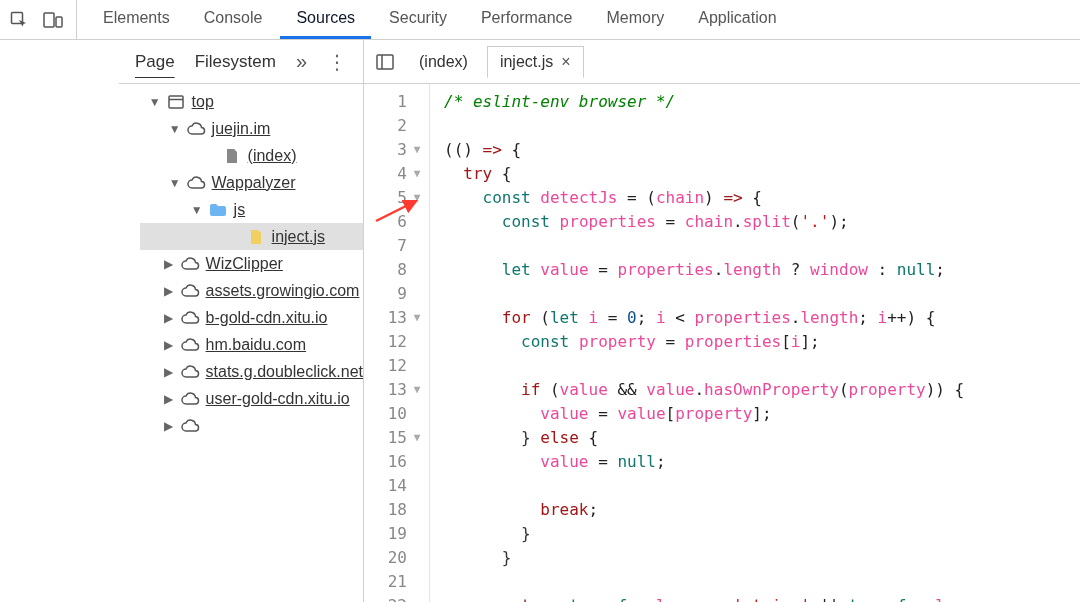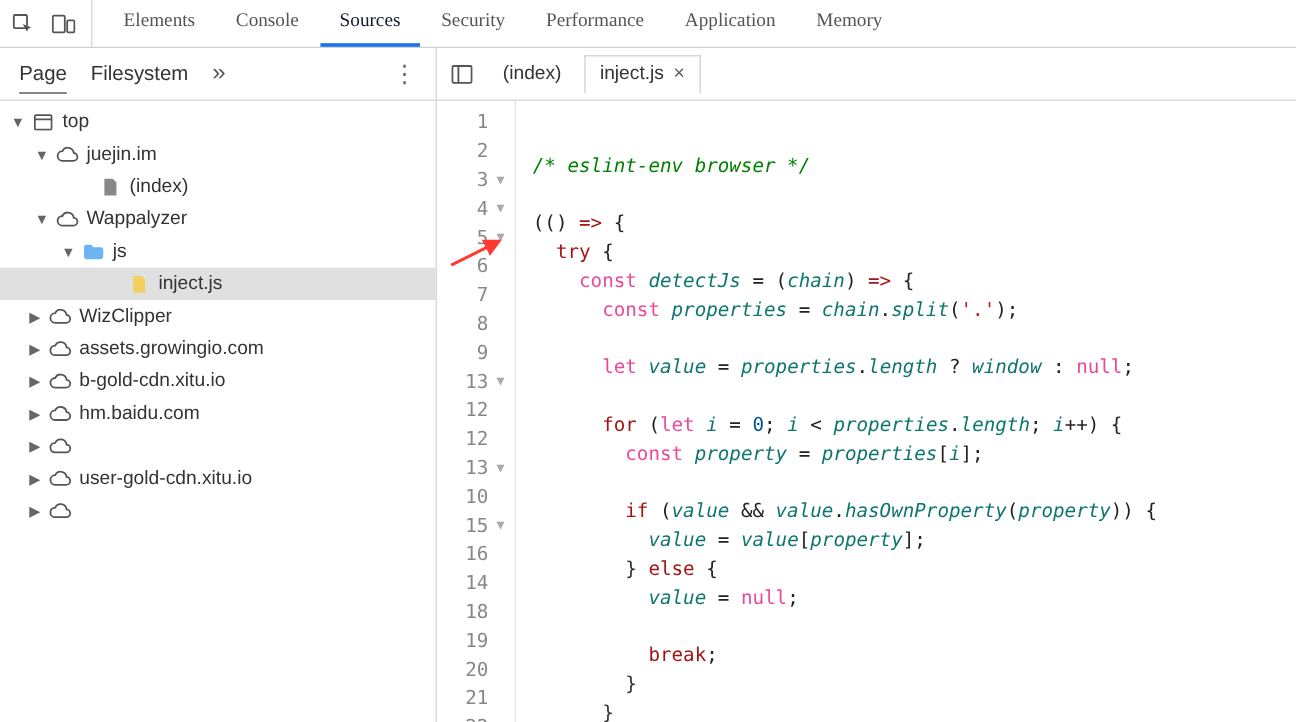--- a/index.html
+++ b/index.html
@@ -1,53 +1,53 @@
 <!DOCTYPE html>
 <html><head>
 <meta charset="utf-8">
 <style>
   * { box-sizing: border-box; margin: 0; padding: 0; }
   html, body { width: 1080px; height: 602px; font-family: "Helvetica Neue", Arial, sans-serif; font-size: 15px; color: #333; background: #fff; overflow: hidden; }
   .toolbar { height: 40px; border-bottom: 1px solid #d0d0d0; display: flex; align-items: center; padding: 0 8px; }
   .toolbar-icons { display: flex; align-items: center; gap: 12px; padding-right: 12px; border-right: 1px solid #d0d0d0; height: 100%; }
   .icon-btn { width: 22px; height: 22px; display: flex; align-items: center; justify-content: center; color: #555; cursor: pointer; }
   .icon-btn svg { stroke: #555; fill: none; }
-  .top-tabs { display: flex; height: 100%; margin-left: 10px; gap: 2px; font-family: Liberation Serif, serif; }
+  .top-tabs { display: flex; height: 100%; margin-left: 10px; gap: 2px; }
   .top-tab { padding: 0 16px; height: 100%; display: flex; align-items: center; color: #555; cursor: pointer; font-size: 16px; border-bottom: 3px solid transparent; }
   .top-tab.active { color: #0f172a; border-bottom-color: #1a73e8; }
   .body { display: flex; height: calc(100% - 40px); }
-  .sidebar { width: 364px; border-right: 1px solid #d0d0d0; display: flex; flex-direction: column; }
+  .sidebar { width: 364px; border-right: 1px solid #d0d0d0; display: flex; flex-direction: column; align-items: flex-end; }
   .sidebar-tabs { height: 44px; border-bottom: 1px solid #d0d0d0; display: flex; align-items: center; padding: 0 6px; }
   .sidebar-tab { padding: 8px 10px; font-size: 17px; color: #333; cursor: pointer; }
   .sidebar-tab.active { text-decoration: underline; text-underline-offset: 10px; }
   .sidebar-more { font-size: 20px; color: #555; padding: 0 10px; cursor: pointer; }
   .sidebar-menu { margin-left: auto; color: #666; font-size: 20px; padding: 0 10px; cursor: pointer; }
   .tree { flex: 1; overflow: auto; padding: 4px 0; font-size: 16px; }
   .tree-row { display: flex; align-items: center; height: 27px; cursor: pointer; white-space: nowrap; }
   .tree-row.selected { background: #e0e0e0; }
   .tree-arrow { width: 14px; text-align: center; color: #666; font-size: 12px; }
   .tree-icon { width: 20px; height: 20px; margin: 0 4px; display: flex; align-items: center; justify-content: center; }
-  .tree-label { padding-left: 2px; }
+  .tree-label { padding-left: 2px; text-decoration: underline; }
   .source { flex: 1; display: flex; flex-direction: column; overflow: hidden; }
   .source-tabs { height: 44px; border-bottom: 1px solid #d0d0d0; display: flex; align-items: center; padding: 0 6px; gap: 6px; }
   .source-nav { width: 30px; height: 30px; display: flex; align-items: center; justify-content: center; color: #555; cursor: pointer; }
   .source-tab { padding: 6px 12px; font-size: 16px; color: #333; display: flex; align-items: center; gap: 8px; cursor: pointer; border: 1px solid transparent; }
   .source-tab.active { border: 1px solid #ccc; border-bottom-color: #fff; position: relative; }
   .tab-close { font-size: 16px; color: #555; cursor: pointer; }
   .editor { flex: 1; display: flex; overflow: hidden; font-family: Menlo, Consolas, monospace; font-size: 16px; }
   .gutter { width: 66px; background: #fff; border-right: 1px solid #e4e4e4; text-align: right; color: #888; padding-top: 6px; }
   .gline { height: 24px; line-height: 24px; display: flex; align-items: center; justify-content: flex-end; padding-right: 6px; }
   .fold { color: #aaa; font-size: 11px; width: 12px; display: inline-block; text-align: center; margin-left: 4px; }
-  .code { flex: 1; padding: 6px 0 0 14px; overflow: hidden; white-space: pre; line-height: 24px; margin-top: 36px; }
+  .code { flex: 1; padding: 6px 0 0 14px; overflow: hidden; white-space: pre; line-height: 24px; }
   .cline { height: 24px; }
   .c-comment { color: #007f00; font-style: italic; }
   .c-kw { color: #a31515; }
   .c-kw2 { color: #a31515; }
-  .c-decl { color: #ec4899; }
-  .c-var { color: #0f766e; font-style: italic; }
+  .c-decl { color: #0f766e; }
+  .c-var { color: #ec4899; }
   .c-num { color: #0b4f8a; }
   .c-str { color: #c41a16; }
   .c-pun { color: #222; }
   .arrow-annotation {
     position: absolute;
     left: 372px;
     top: 195px;
     width: 50px;
     height: 30px;
     pointer-events: none;
@@ -70,22 +70,22 @@
           <rect x="13" y="6" width="6" height="10" rx="1" stroke-width="1.5"></rect>
         </svg>
     </div>
   </div>
   <div class="top-tabs" id="top-tabs">
       <div class="top-tab">Elements</div>
       <div class="top-tab">Console</div>
       <div class="top-tab active">Sources</div>
       <div class="top-tab">Security</div>
       <div class="top-tab">Performance</div>
+      <div class="top-tab">Memory</div>
       <div class="top-tab">Application</div>
-      <div class="top-tab">Memory</div>
     </div>
 </div>
 
 <div class="body">
   <div class="sidebar">
     <div class="sidebar-tabs">
       <div id="sidebar-tabs-slot" style="display: flex;">
           <div class="sidebar-tab active">Page</div>
           <div class="sidebar-tab">Filesystem</div>
         </div>
@@ -184,20 +184,21 @@
           </span>
           <span class="tree-label">hm.baidu.com</span>
         </div>
         <div class="tree-row" style="padding-left: 22px;">
           <span class="tree-arrow">▶</span>
           <span class="tree-icon">
             <svg width="20" height="14" viewBox="0 0 20 14" fill="none" stroke="#555" stroke-width="1.5">
               <path d="M6 12a4 4 0 0 1 0-8 5 5 0 0 1 9.5 1.5A3 3 0 0 1 15 12z"></path>
             </svg>
           </span>
+          <span class="tree-label">stats.g.doubleclick.net</span>
         </div>
         <div class="tree-row" style="padding-left: 22px;">
           <span class="tree-arrow">▶</span>
           <span class="tree-icon">
             <svg width="20" height="14" viewBox="0 0 20 14" fill="none" stroke="#555" stroke-width="1.5">
               <path d="M6 12a4 4 0 0 1 0-8 5 5 0 0 1 9.5 1.5A3 3 0 0 1 15 12z"></path>
             </svg>
           </span>
           <span class="tree-label">user-gold-cdn.xitu.io</span>
         </div>

